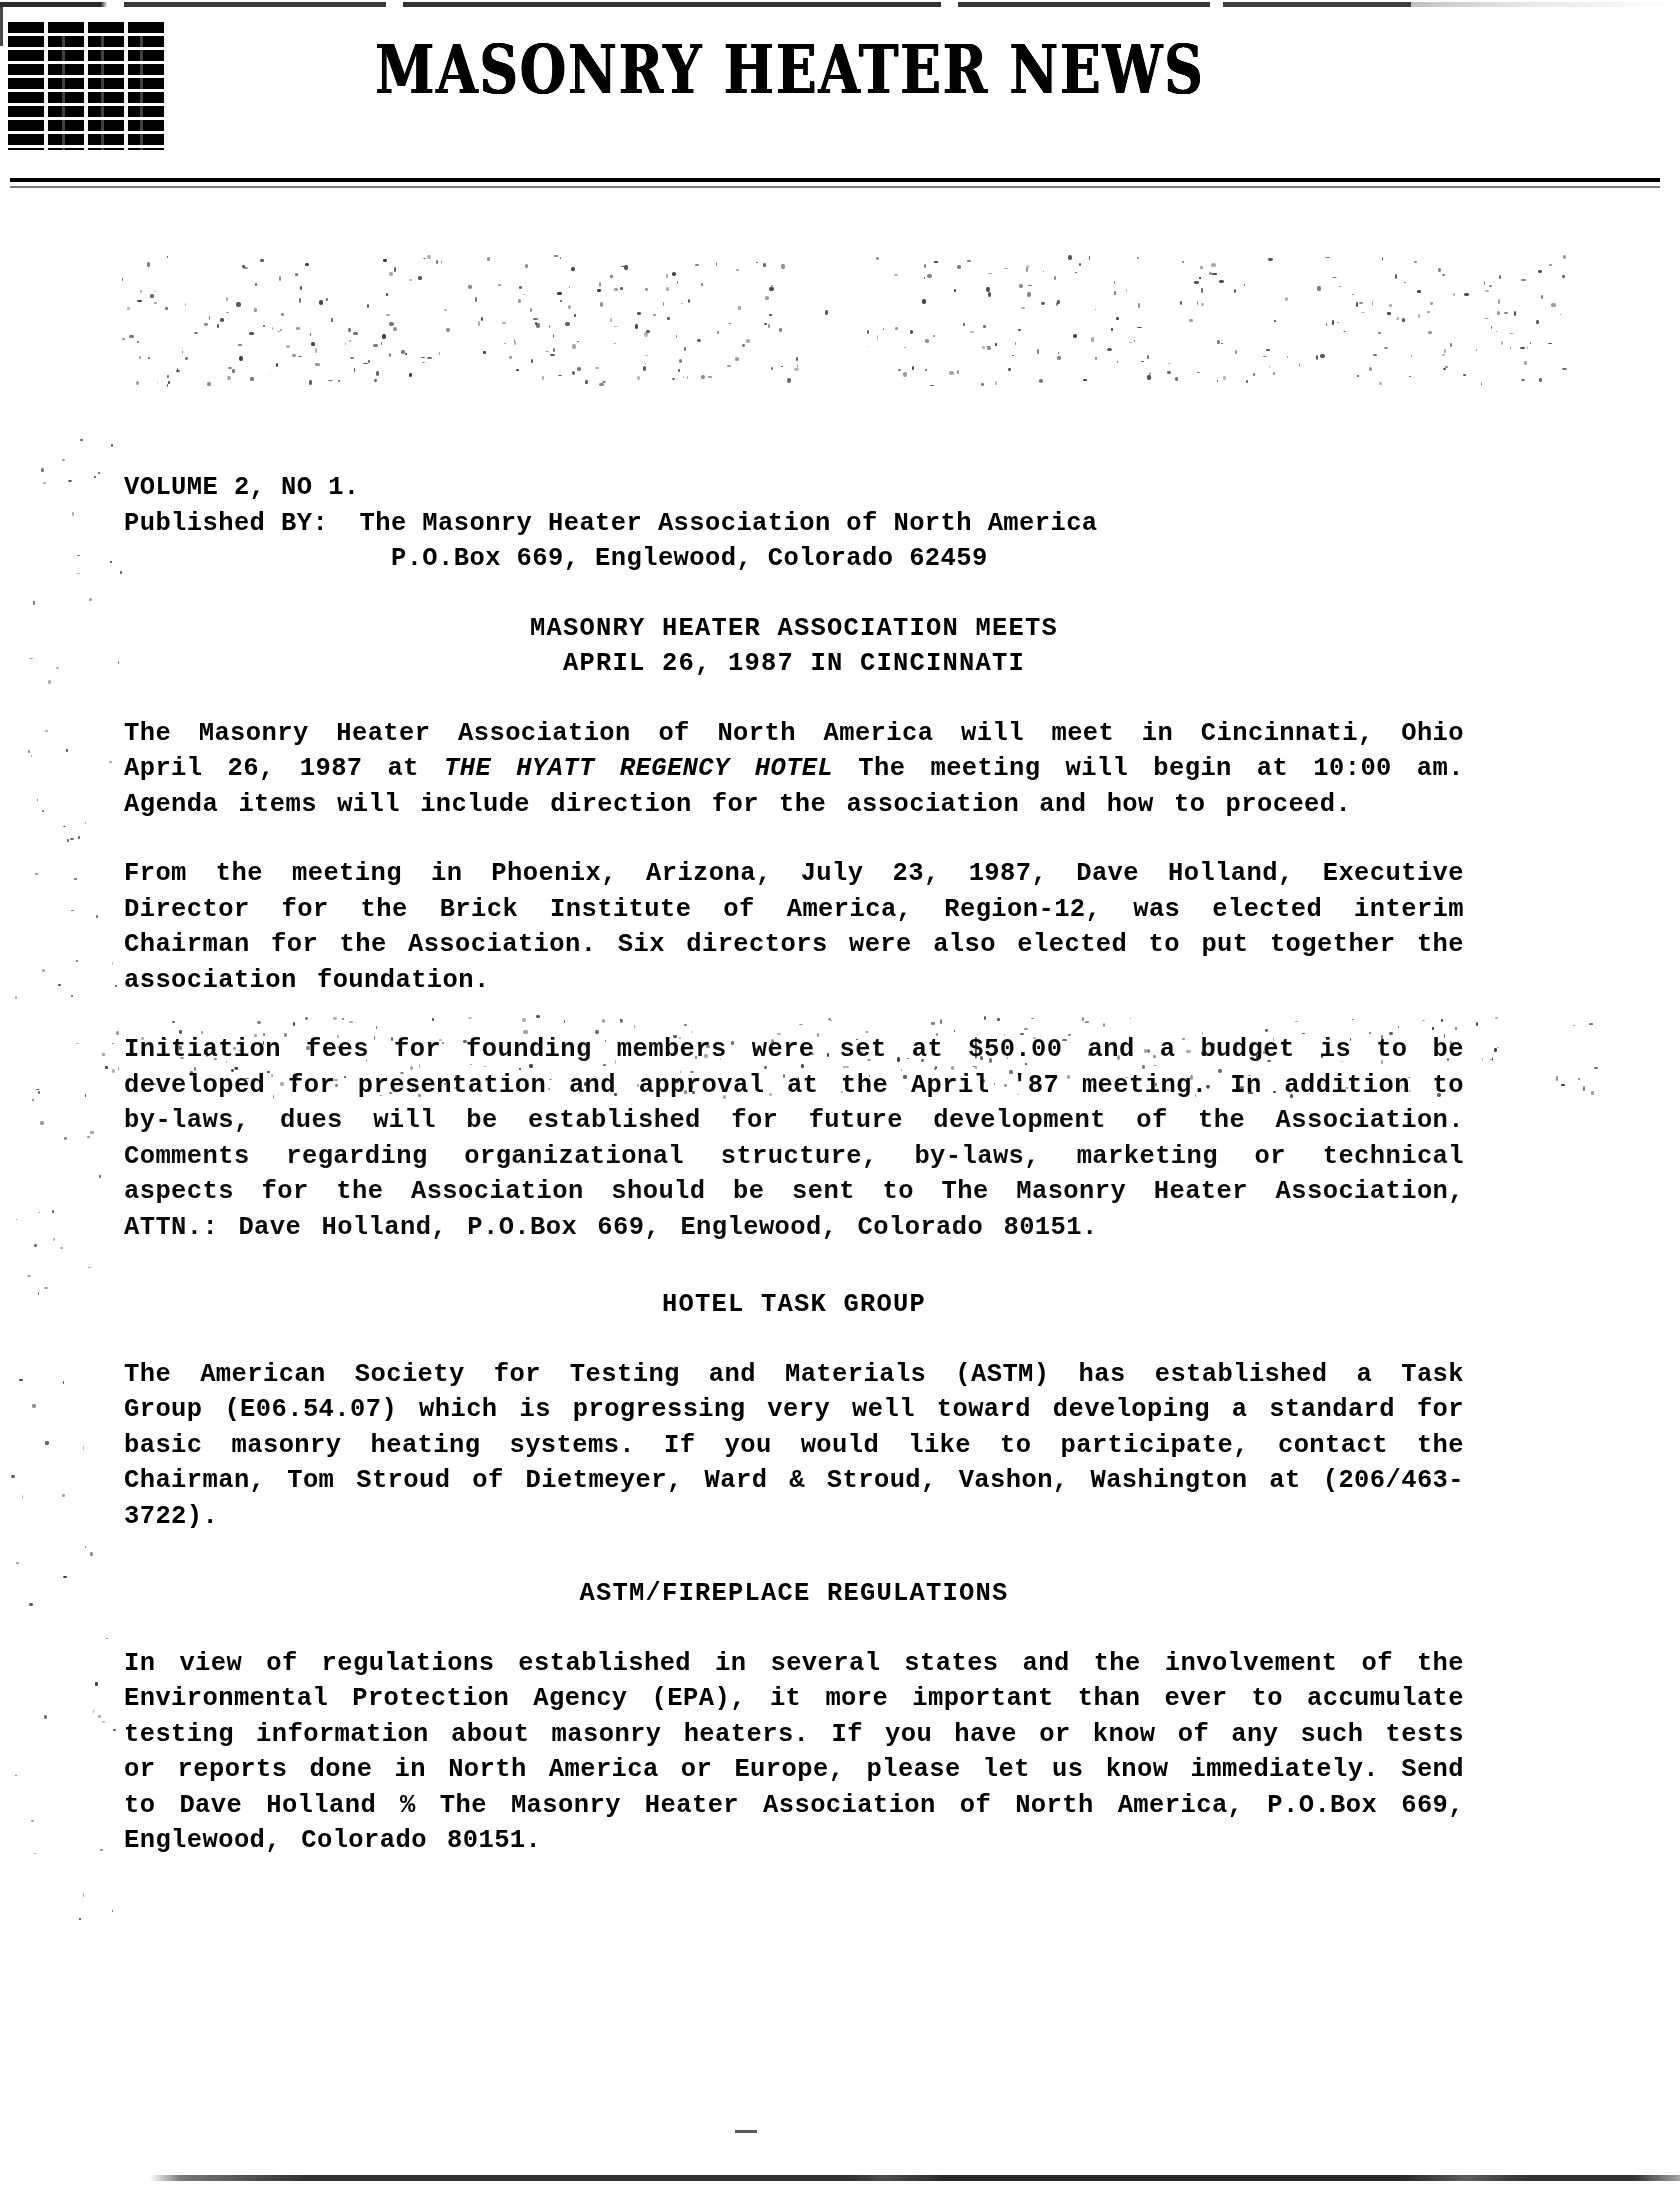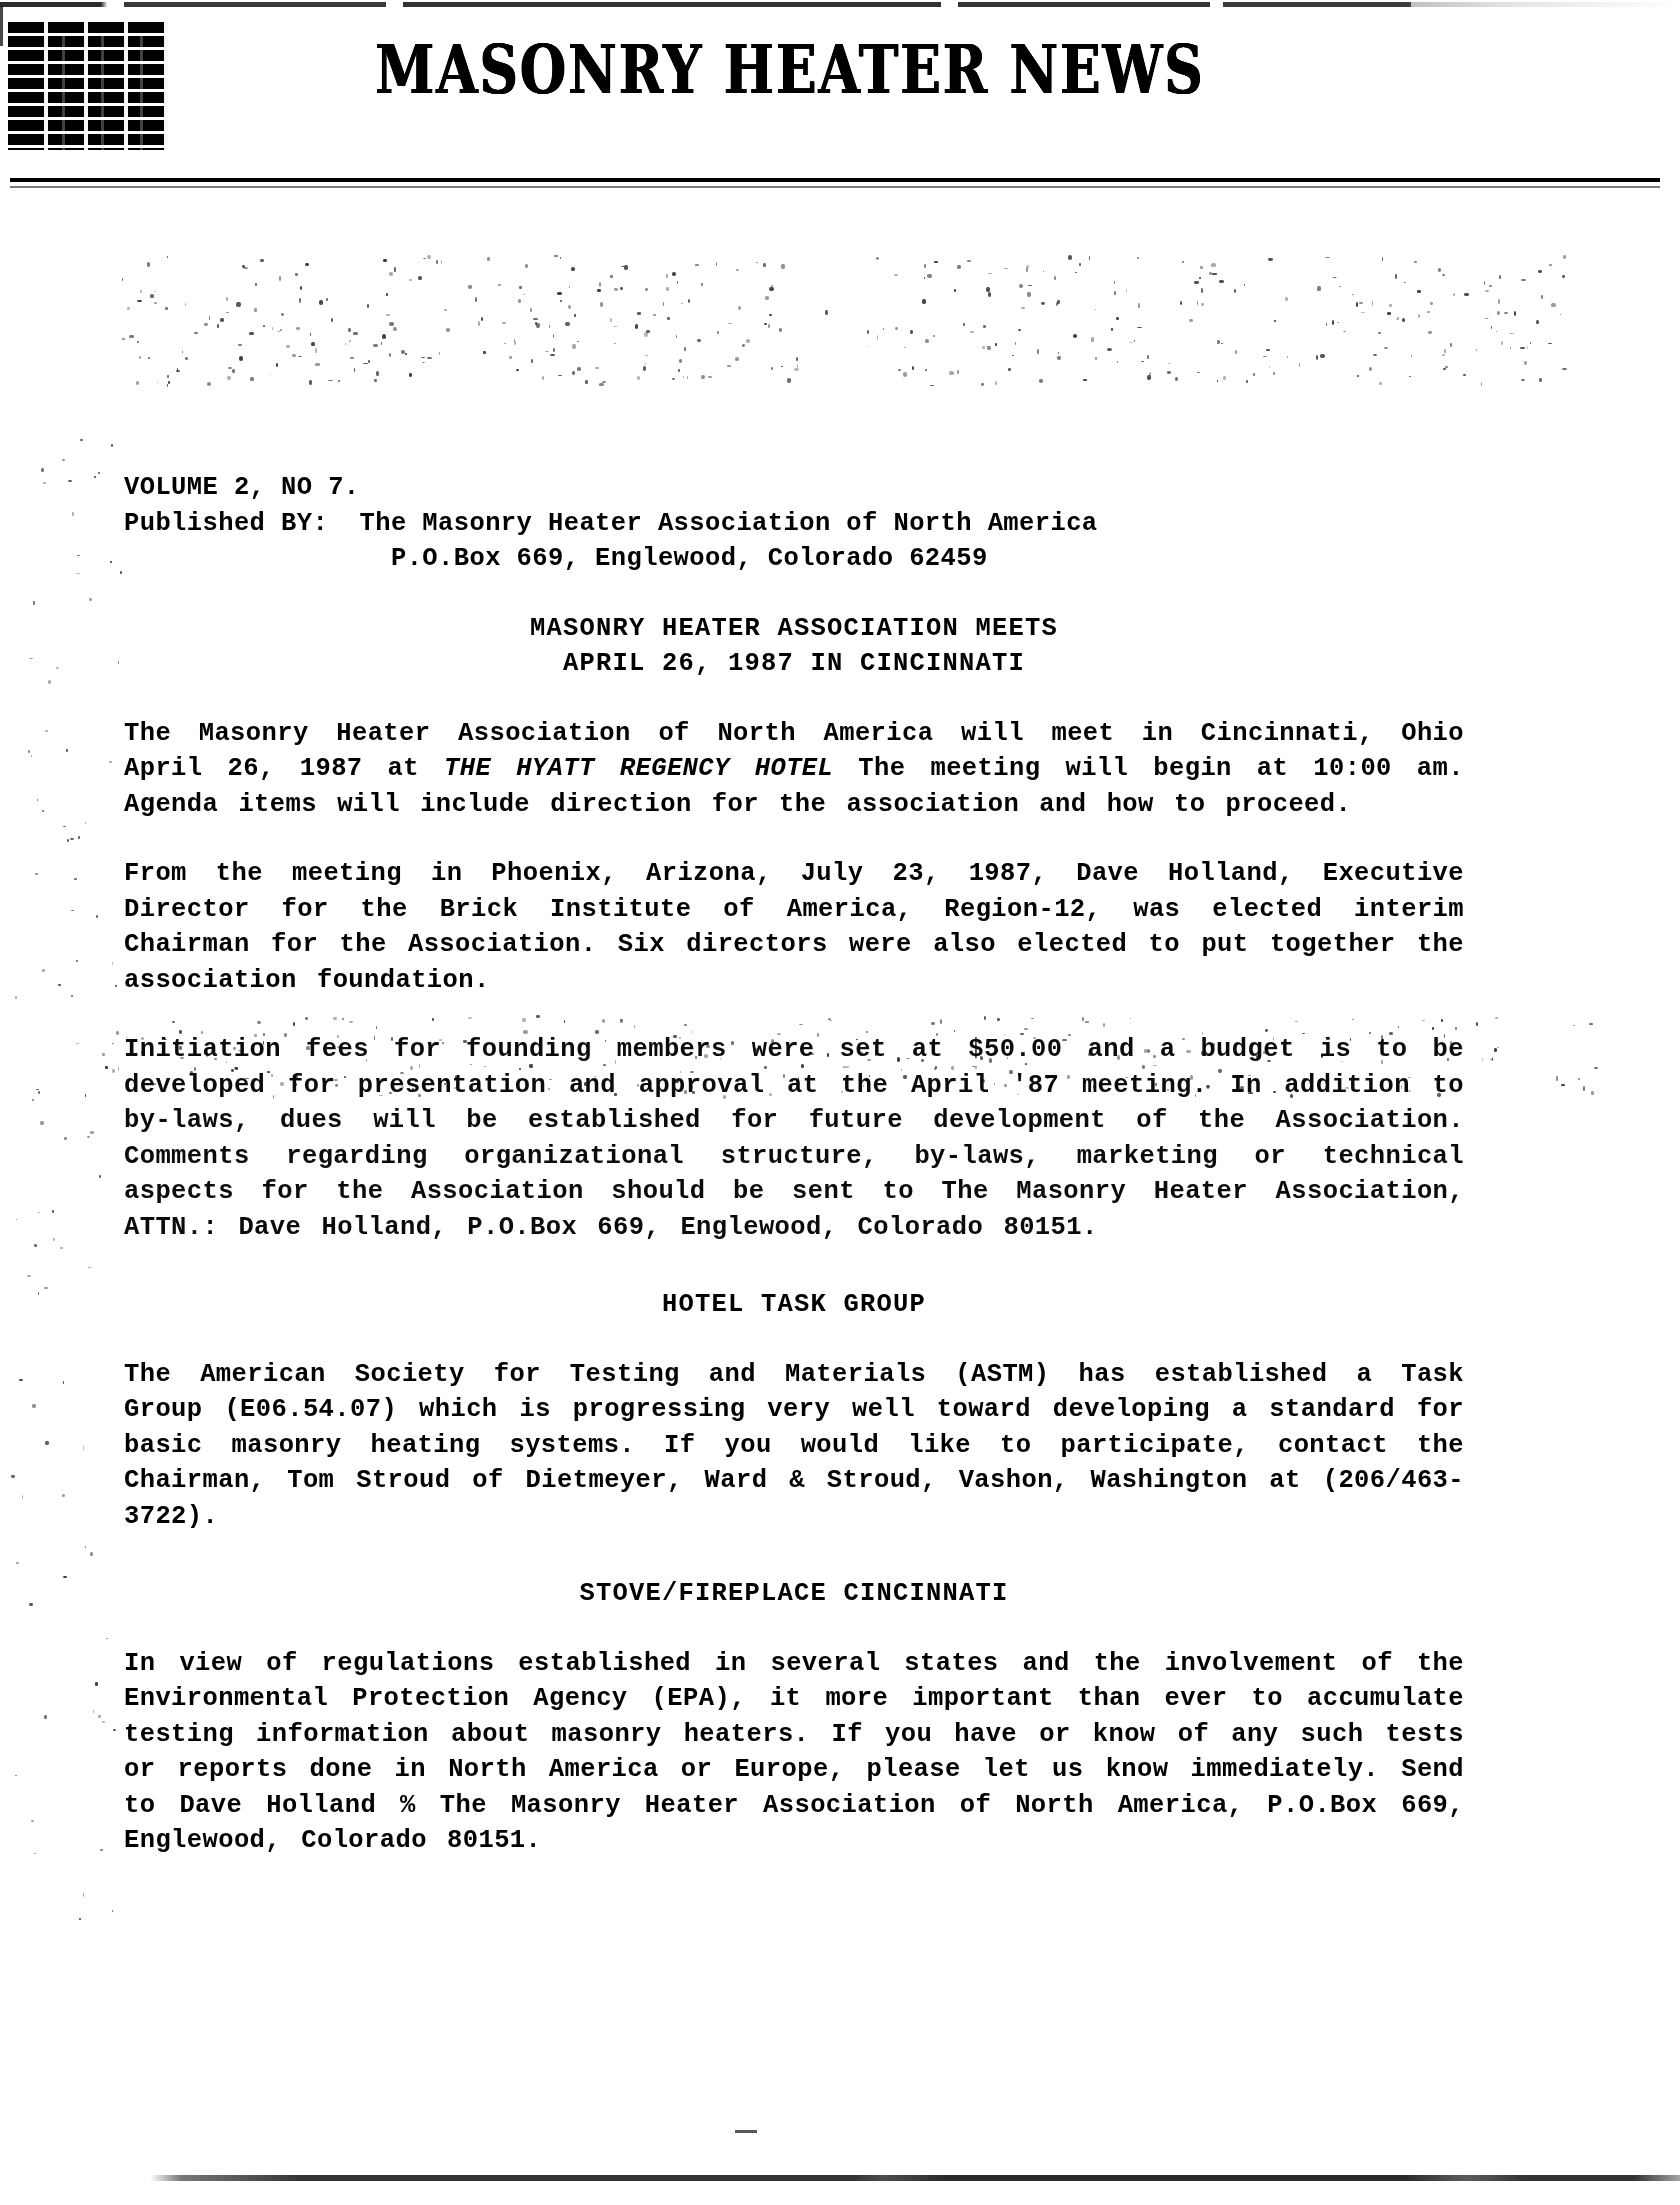--- a/index.html
+++ b/index.html
@@ -980,21 +980,21 @@
       <span style="left:30.4px;top:701.2px;width:3.4px;height:3.8px;opacity:0.49"></span>
       <span style="left:107.5px;top:240.7px;width:1.4px;height:3.5px;opacity:0.69"></span>
       <span style="left:90.0px;top:1428.6px;width:2.8px;height:2.0px;opacity:0.64"></span>
       <span style="left:34.1px;top:867.3px;width:3.5px;height:1.7px;opacity:0.50"></span>
       <span style="left:53.4px;top:961.0px;width:1.1px;height:3.4px;opacity:0.90"></span>
     </div>
 
   <div class="doc-body">
 
     <div class="masthead-info">
-      <div class="blk line">VOLUME 2, NO 7.</div>
+      <div class="blk line">VOLUME 2, NO 1.</div>
       <div class="blk line"><span>Published BY:</span><span>&nbsp;&nbsp;</span><span>The Masonry Heater Association of North America</span></div>
       <div class="blk line"><span>&nbsp;&nbsp;&nbsp;&nbsp;&nbsp;&nbsp;&nbsp;&nbsp;&nbsp;&nbsp;&nbsp;&nbsp;&nbsp;&nbsp;&nbsp;&nbsp;&nbsp;</span><span>P.O.Box 669, Englewood, Colorado 62459</span></div>
     </div>
 
     <div class="gap-md"></div>
 
     <div class="heading-block">
       <div class="heading">MASONRY HEATER ASSOCIATION MEETS</div>
       <div class="heading">APRIL 26, 1987 IN CINCINNATI</div>
     </div>
@@ -1017,21 +1017,21 @@
       <div class="heading">HOTEL TASK GROUP</div>
     </div>
 
     <div class="gap-md"></div>
 
     <p class="para sp-wide"><span>The American Society for Testing and Materials (ASTM) has established a Task Group (E06.54.07) which is progressing very well toward developing a standard for basic masonry heating systems.  If you would like to participate, contact the Chairman, Tom Stroud of Dietmeyer, Ward &amp; Stroud, Vashon, Washington at (206/463-3722).</span></p>
 
     <div class="gap-lg"></div>
 
     <div class="heading-block">
-      <div class="heading">STOVE/FIREPLACE CINCINNATI</div>
+      <div class="heading">ASTM/FIREPLACE REGULATIONS</div>
     </div>
 
     <div class="gap-md"></div>
 
     <p class="para sp-wide"><span>In view of regulations established in several states and the involvement of the Environmental Protection Agency (EPA), it more important than ever to accumulate testing information about masonry heaters.  If you have or know of any such tests or reports done in North America or Europe, please let us know immediately.  Send to Dave Holland % The Masonry Heater Association of North America, P.O.Box 669, Englewood, Colorado   80151.</span></p>
 
   </div>
 
   <div class="bottom-tick"></div>
   <div class="scan-edge-bottom"></div>

